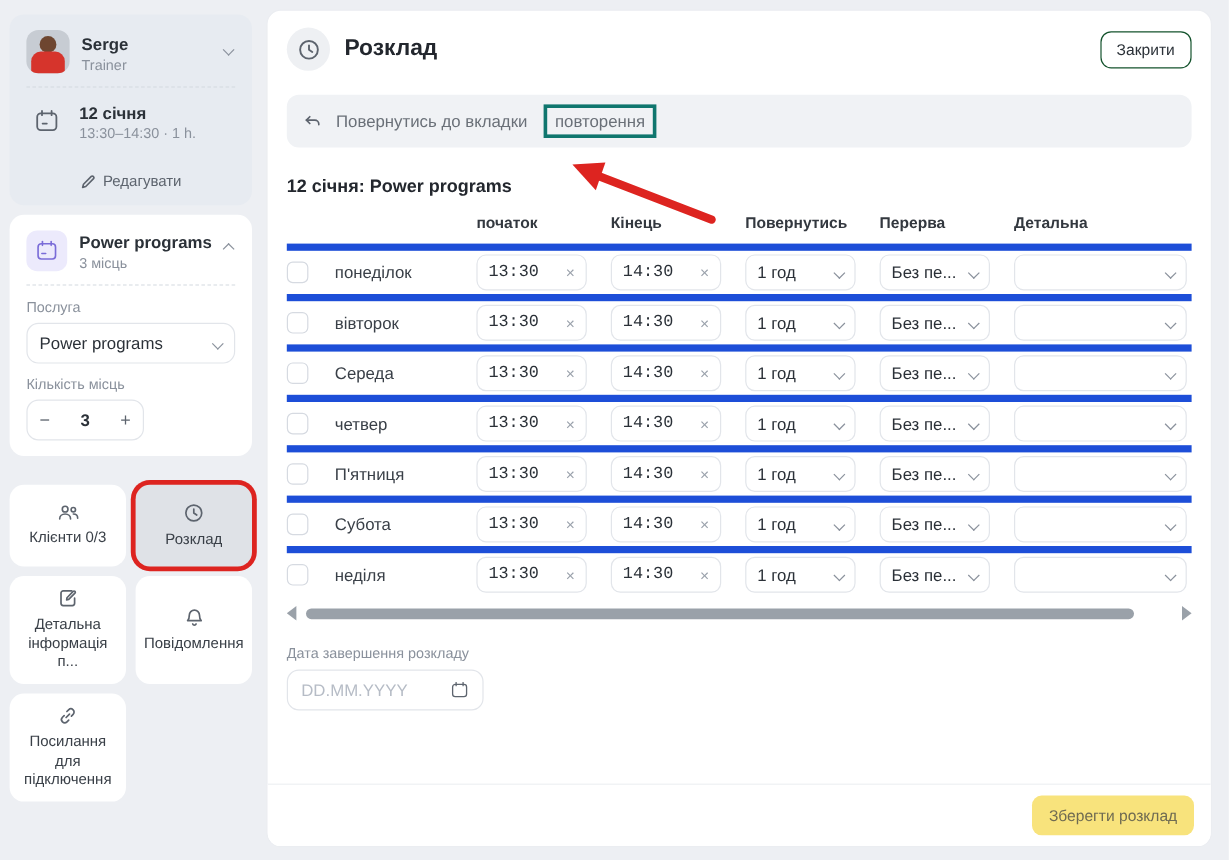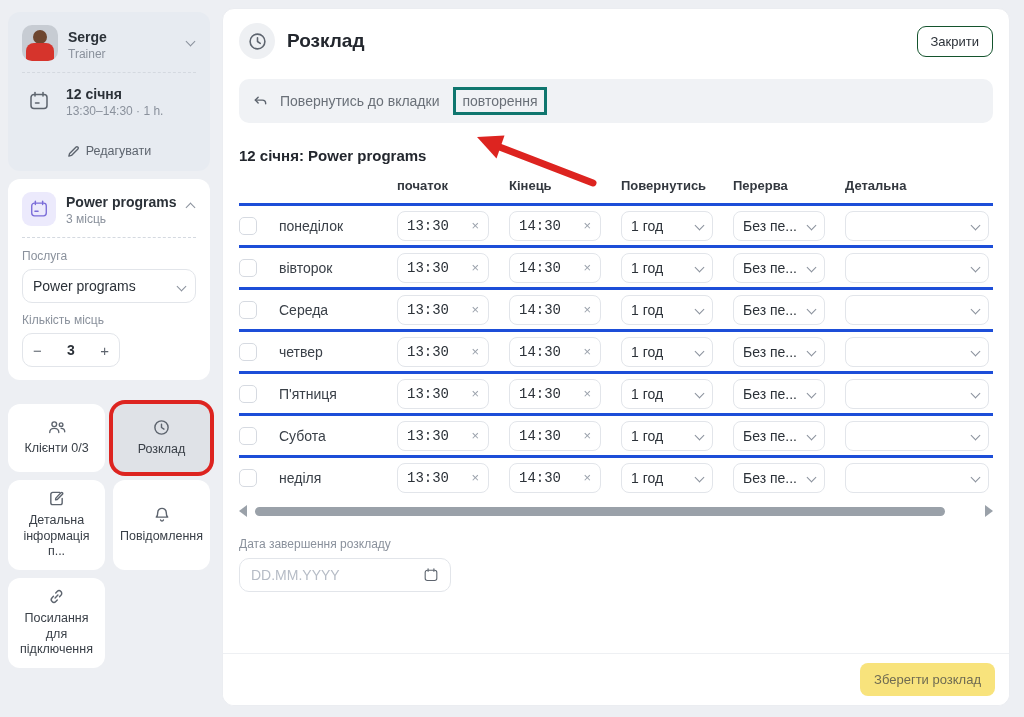--- a/index.html
+++ b/index.html
@@ -46,39 +46,39 @@
 
   .notice { margin:10px 16px 0; background:#f0f2f5; border-radius:10px; height:44px; display:flex; align-items:center; padding:0 14px; gap:12px; font-size:14px; color:#6a7078; }
   .hl-box { border:3px solid #0f766e; padding:3px 6px; margin-left:14px; }
   .red-arrow { position:absolute; left:248px; top:122px; pointer-events:none; }
 
   .m-heading { font-size:15px; font-weight:bold; color:#23272e; margin:24px 16px 0; }
 
   .tbl { margin:14px 16px 0; }
   .trow { display:grid; grid-template-columns:40px 118px 112px 112px 112px 112px 1fr; align-items:center; }
   .thead { padding-bottom:10px; font-size:13px; font-weight:bold; color:#33383f; }
-  .tbody-row { height:42px; border-top:3px solid #1d4ed8; }
+  .tbody-row { height:42px; border-top:6px solid #1d4ed8; }
   .day { font-size:14px; color:#3a4048; }
   .chk { width:18px; height:18px; border:1.5px solid #d6dae1; border-radius:5px; background:#fff; cursor:pointer; }
   .field { width:92px; height:30px; border:1px solid #e2e5ea; border-radius:8px; background:#fff; display:flex; align-items:center; justify-content:space-between; padding:0 9px; }
   .field input { border:none; outline:none; width:46px; font-size:14px; color:#2b3138; font-family:Liberation Mono, monospace; background:transparent; }
   .xbtn { color:#9aa1ab; font-size:13px; cursor:pointer; line-height:1; }
   .fsel { font-size:14px; color:#2b3138; cursor:pointer; }
   .fsel.wide { width:calc(100% - 4px); }
   .fsel .chev { margin-left:6px; }
 
   .scrollbar { margin:8px 16px 0; display:flex; align-items:center; height:12px; }
   .sb-arrow { width:0; height:0; border-style:solid; cursor:pointer; }
   .sb-left { border-width:6px 8px 6px 0; border-color:transparent #9aa1a9 transparent transparent; }
   .sb-right { border-width:6px 0 6px 8px; border-color:transparent transparent transparent #9aa1a9; }
   .sb-track { flex:1; height:9px; margin:0 8px; position:relative; }
   .sb-thumb { position:absolute; left:0; top:0; height:9px; width:calc(100% - 32px); background:#9aa1a9; border-radius:5px; cursor:pointer; }
 
   .date-lbl { margin:20px 16px 0; font-size:12px; color:#8a919c; }
-  .date-field { margin:7px 16px 0; width:212px; height:34px; border:1px solid #e2e5ea; border-radius:10px; display:flex; align-items:center; justify-content:space-between; padding:0 11px; }
+  .date-field { margin:7px 16px 0; width:164px; height:34px; border:1px solid #e2e5ea; border-radius:10px; display:flex; align-items:center; justify-content:space-between; padding:0 11px; }
   .date-field input { border:none; outline:none; font-size:14px; color:#2b3138; width:120px; font-family:inherit; }
   .date-field input::placeholder { color:#b6bcc6; }
 
   .m-footer { position:absolute; left:0; right:0; bottom:0; height:52px; border-top:1px solid #eef0f3; display:flex; align-items:center; justify-content:flex-end; padding:0 14px; background:#fff; }
   .save-btn { background:#f8e37c; border:none; border-radius:8px; padding:9px 14px; font-size:13px; color:#6f6b52; cursor:pointer; font-family:inherit; }
 </style>
 </head>
 <body>
 
 <div class="sidebar">

